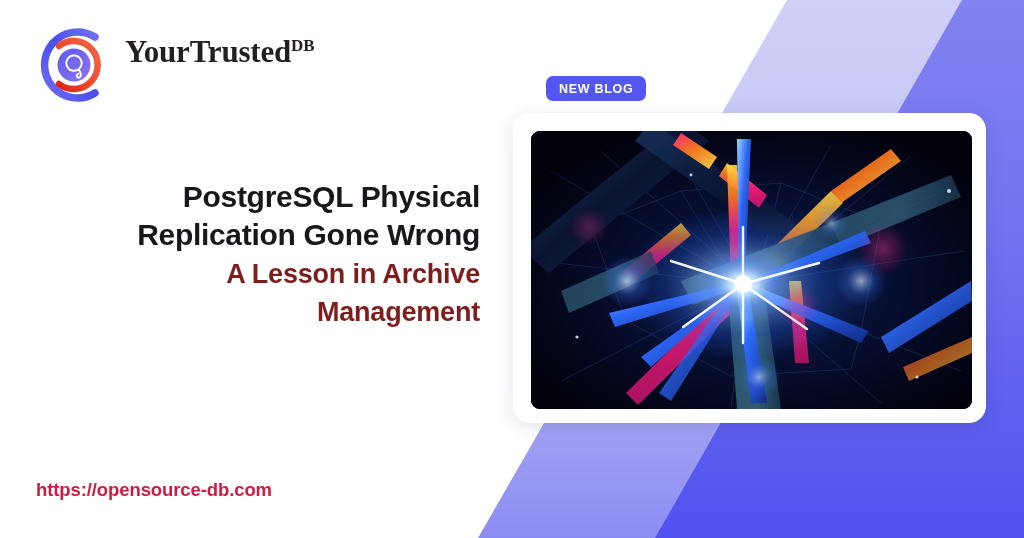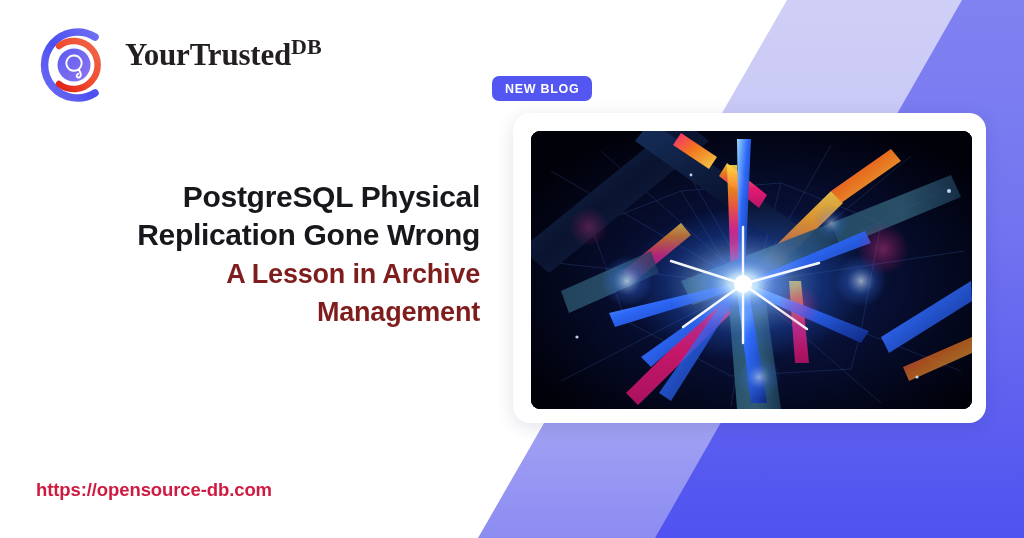--- a/index.html
+++ b/index.html
@@ -15,37 +15,37 @@
   .band-peri{left:0;width:1024px;
     background:linear-gradient(180deg,#8082f1 0%,#7375f0 40%,#4f52ef 100%);
     clip-path:polygon(962px 0, 1024px 0, 1024px 538px, 655px 538px);}
 
   
   .logo{position:absolute;left:33px;top:24px;width:330px;height:84px;}
   .logo-mark{position:absolute;left:0;top:0;width:82px;height:82px;}
   .logo-text{position:absolute;left:92px;top:12px;}
   .wordmark{font-family:"Liberation Serif",serif;font-weight:bold;font-size:31px;
             color:#231f20;line-height:1;letter-spacing:-0.2px;white-space:nowrap;}
-  .wordmark .sup{font-size:22px;vertical-align:super;letter-spacing:0;}
+  .wordmark .sup{font-size:17px;vertical-align:super;letter-spacing:0;}
   .tagline{margin-top:3px;font-family:"Liberation Sans",sans-serif;font-size:13.5px;
            color:#3a3a3a;letter-spacing:0.15px;white-space:nowrap;}
 
   
   .headline{position:absolute;left:40px;top:178px;width:440px;text-align:right;}
   .hl-strong{font-size:30px;font-weight:bold;color:#17181c;line-height:1.28;
              letter-spacing:-0.3px;}
   .hl-light{font-size:27px;font-weight:bold;color:#7f1d1d;line-height:1.33;
             letter-spacing:-0.2px;margin-top:2px;}
 
   
   .url{position:absolute;left:36px;top:479px;font-size:18.5px;font-weight:bold;
        color:#cf1b42;letter-spacing:-0.1px;}
 
   
-  .badge{position:absolute;left:492px;top:76px;height:25px;padding:0 13px;
+  .badge{position:absolute;left:546px;top:76px;height:25px;padding:0 13px;
          display:flex;align-items:center;background:#5356f0;border-radius:7px;
          color:#ffffff;font-size:12.5px;font-weight:bold;letter-spacing:0.7px;}
 
   
   .card{position:absolute;left:513px;top:113px;width:473px;height:310px;
         background:#ffffff;border-radius:17px;
         box-shadow:0 4px 18px rgba(40,40,90,.13);}
   .photo{position:absolute;left:18px;top:18px;width:441px;height:278px;
          border-radius:9px;overflow:hidden;background:#03030f;}
   .photo svg{display:block;width:441px;height:278px;}

